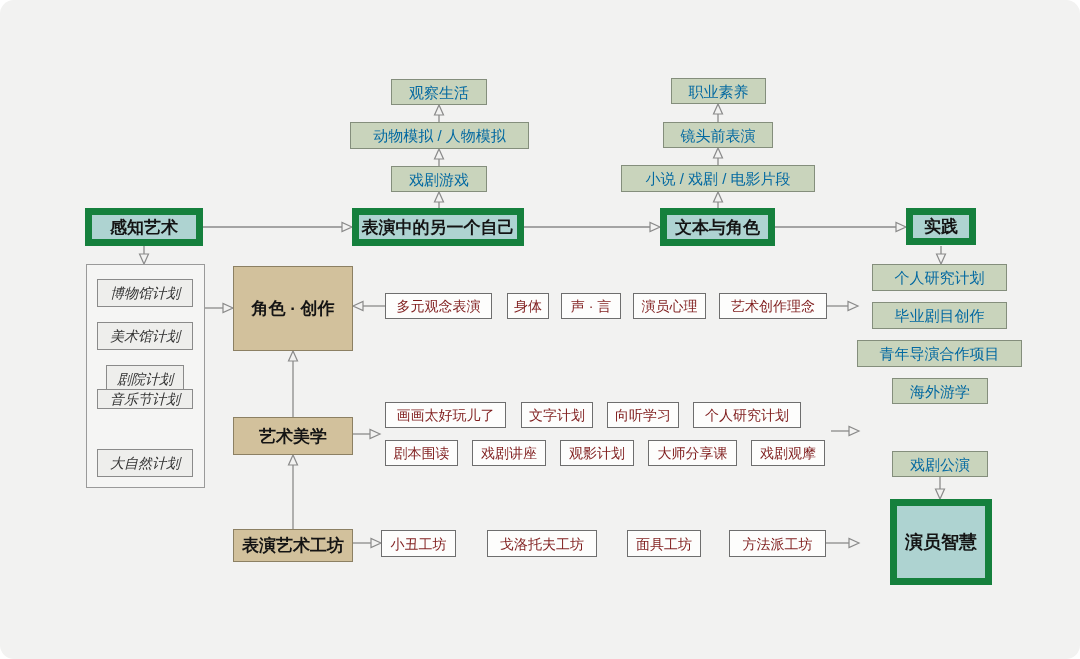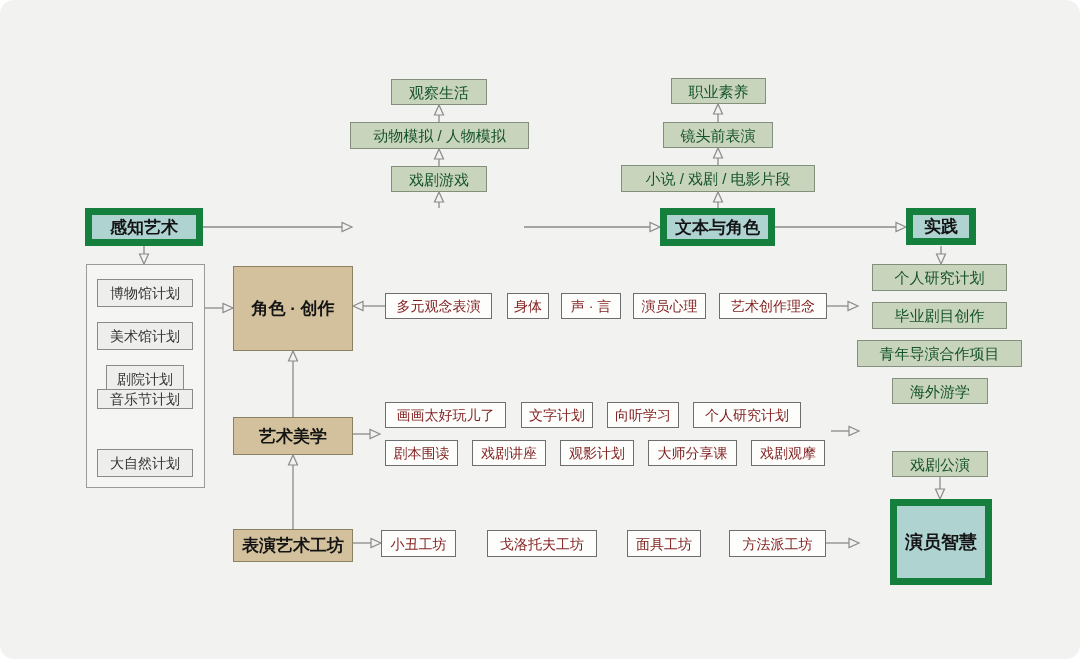--- a/index.html
+++ b/index.html
@@ -6,24 +6,24 @@
   .canvas{
     position:relative;width:1080px;height:659px;background:#f2f2f1;
     border-radius:14px;overflow:hidden;
     font-family:"Liberation Sans","DejaVu Sans",sans-serif;
   }
   .node{
     position:absolute;display:flex;align-items:center;justify-content:center;
     box-sizing:border-box;white-space:nowrap;text-align:center;line-height:1;
   }
   .teal{background:#aed3d1;border:7px solid #15803d;font-weight:700;font-size:17px;color:#141414;}
-  .green{background:#c9d4bc;border:1px solid #848e7c;font-size:15px;color:#14532d;}
+  .green{background:#c9d4bc;border:1px solid #848e7c;font-size:15px;color:#0369a1;}
   .tan{background:#d2c19c;border:1px solid #8c8063;font-weight:700;font-size:17px;color:#141414;}
   .white{background:#fdfdfc;border:1px solid #6e6e6e;font-size:14px;color:#7f1d1d;}
-  .plan{background:#eeeeec;border:1px solid #8a8a8a;font-size:14px;color:#333;}
+  .plan{background:#eeeeec;border:1px solid #8a8a8a;font-size:14px;color:#333;font-style:italic;}
   .plan-container{position:absolute;border:1px solid #9a9a9a;background:#f5f5f4;box-sizing:border-box;}
   .big{font-size:18px;}
   svg.connectors{position:absolute;left:0;top:0;}
 </style>
 </head>
 <body>
 
 <div class="canvas">
 
   <svg class="connectors" width="1080" height="659" viewBox="0 0 1080 659">
@@ -84,20 +84,21 @@
       <polygon points="380,434 370,429.5 370,438.5"></polygon>
       <polygon points="859,431 849,426.5 849,435.5"></polygon>
       <polygon points="381,543 371,538.5 371,547.5"></polygon>
       <polygon points="859,543 849,538.5 849,547.5"></polygon>
       <polygon points="941,264 936.5,254 945.5,254"></polygon>
       <polygon points="940,499 935.5,489 944.5,489"></polygon>
     </g>
   </svg>
 
   <div class="node teal" style="left:85px;top:208px;width:118px;height:38px">感知艺术</div>
+  <div class="node teal" style="left:352px;top:208px;width:172px;height:38px">表演中的另一个自己</div>
   <div class="node teal" style="left:660px;top:208px;width:115px;height:38px">文本与角色</div>
   <div class="node teal" style="left:906px;top:208px;width:70px;height:37px">实践</div>
 
   <div class="node green" style="left:391px;top:79px;width:96px;height:26px">观察生活</div>
   <div class="node green" style="left:350px;top:122px;width:179px;height:27px">动物模拟 / 人物模拟</div>
   <div class="node green" style="left:391px;top:166px;width:96px;height:26px">戏剧游戏</div>
 
   <div class="node green" style="left:671px;top:78px;width:95px;height:26px">职业素养</div>
   <div class="node green" style="left:663px;top:122px;width:110px;height:26px">镜头前表演</div>
   <div class="node green" style="left:621px;top:165px;width:194px;height:27px">小说 / 戏剧 / 电影片段</div>

